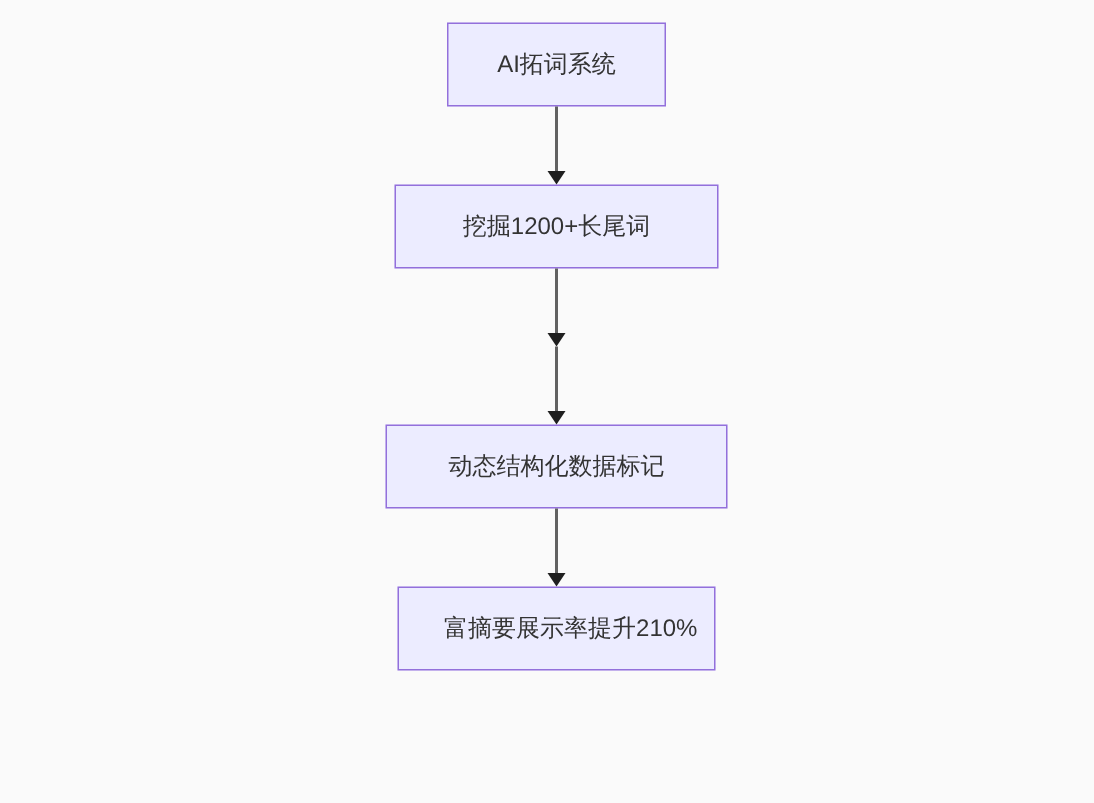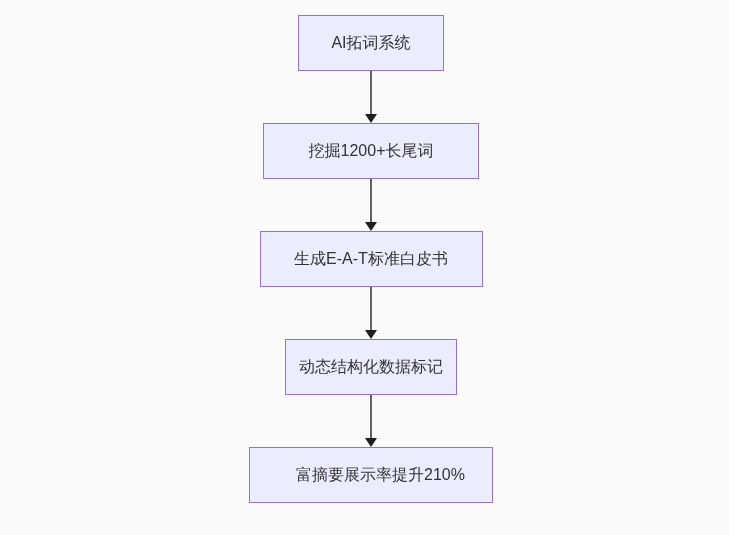--- a/index.html
+++ b/index.html
@@ -31,22 +31,22 @@
     display: flex;
     align-items: center;
     justify-content: center;
     font-size: 16px;
     color: var(--text-color, #333333);
     white-space: nowrap;
   }
   .w1 { width: 146px; }
   .w2 { width: 216px; }
   .w3 { width: 223px; }
-  .w4 { width: 172px; }
-  .w5 { width: 244px; padding-left: 19px; }
+  .w4 { width: 228px; }
+  .w5 { width: 212px; padding-left: 19px; }
   .arrow {
     position: relative;
     width: 14px;
     height: 52px;
     display: flex;
     flex-direction: column;
     align-items: center;
   }
   .arrow .line {
     width: 2px;
@@ -79,23 +79,20 @@
 
     <div class="node w2">
       <span>挖掘1200+长尾词</span>
     </div>
 
     <div class="arrow">
       <div class="line"></div>
       <div class="head"></div>
     </div>
 
-    <div class="node w3">
-      <span>生成E-A-T标准白皮书</span>
-    </div>
 
     <div class="arrow">
       <div class="line"></div>
       <div class="head"></div>
     </div>
 
     <div class="node w4">
       <span>动态结构化数据标记</span>
     </div>
 

